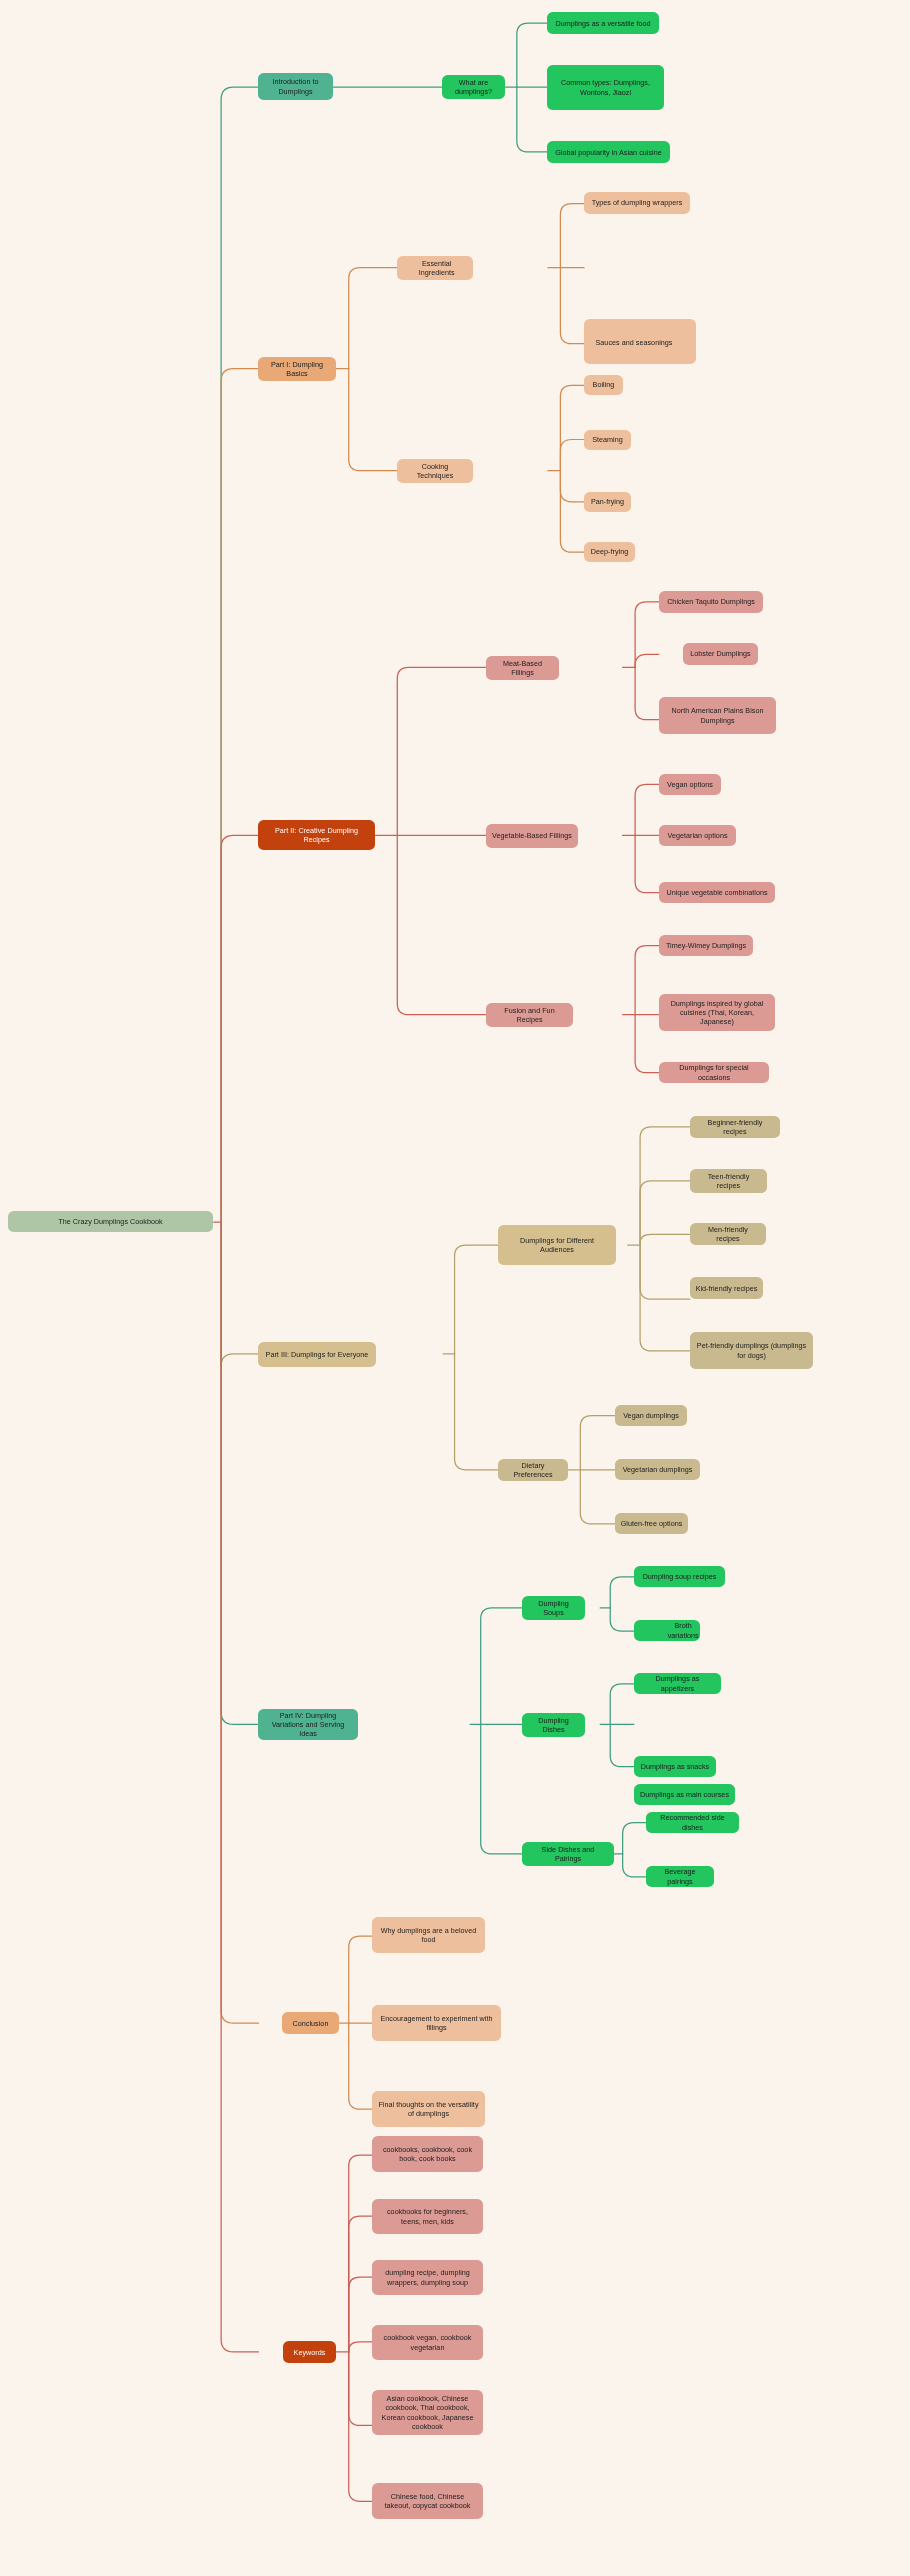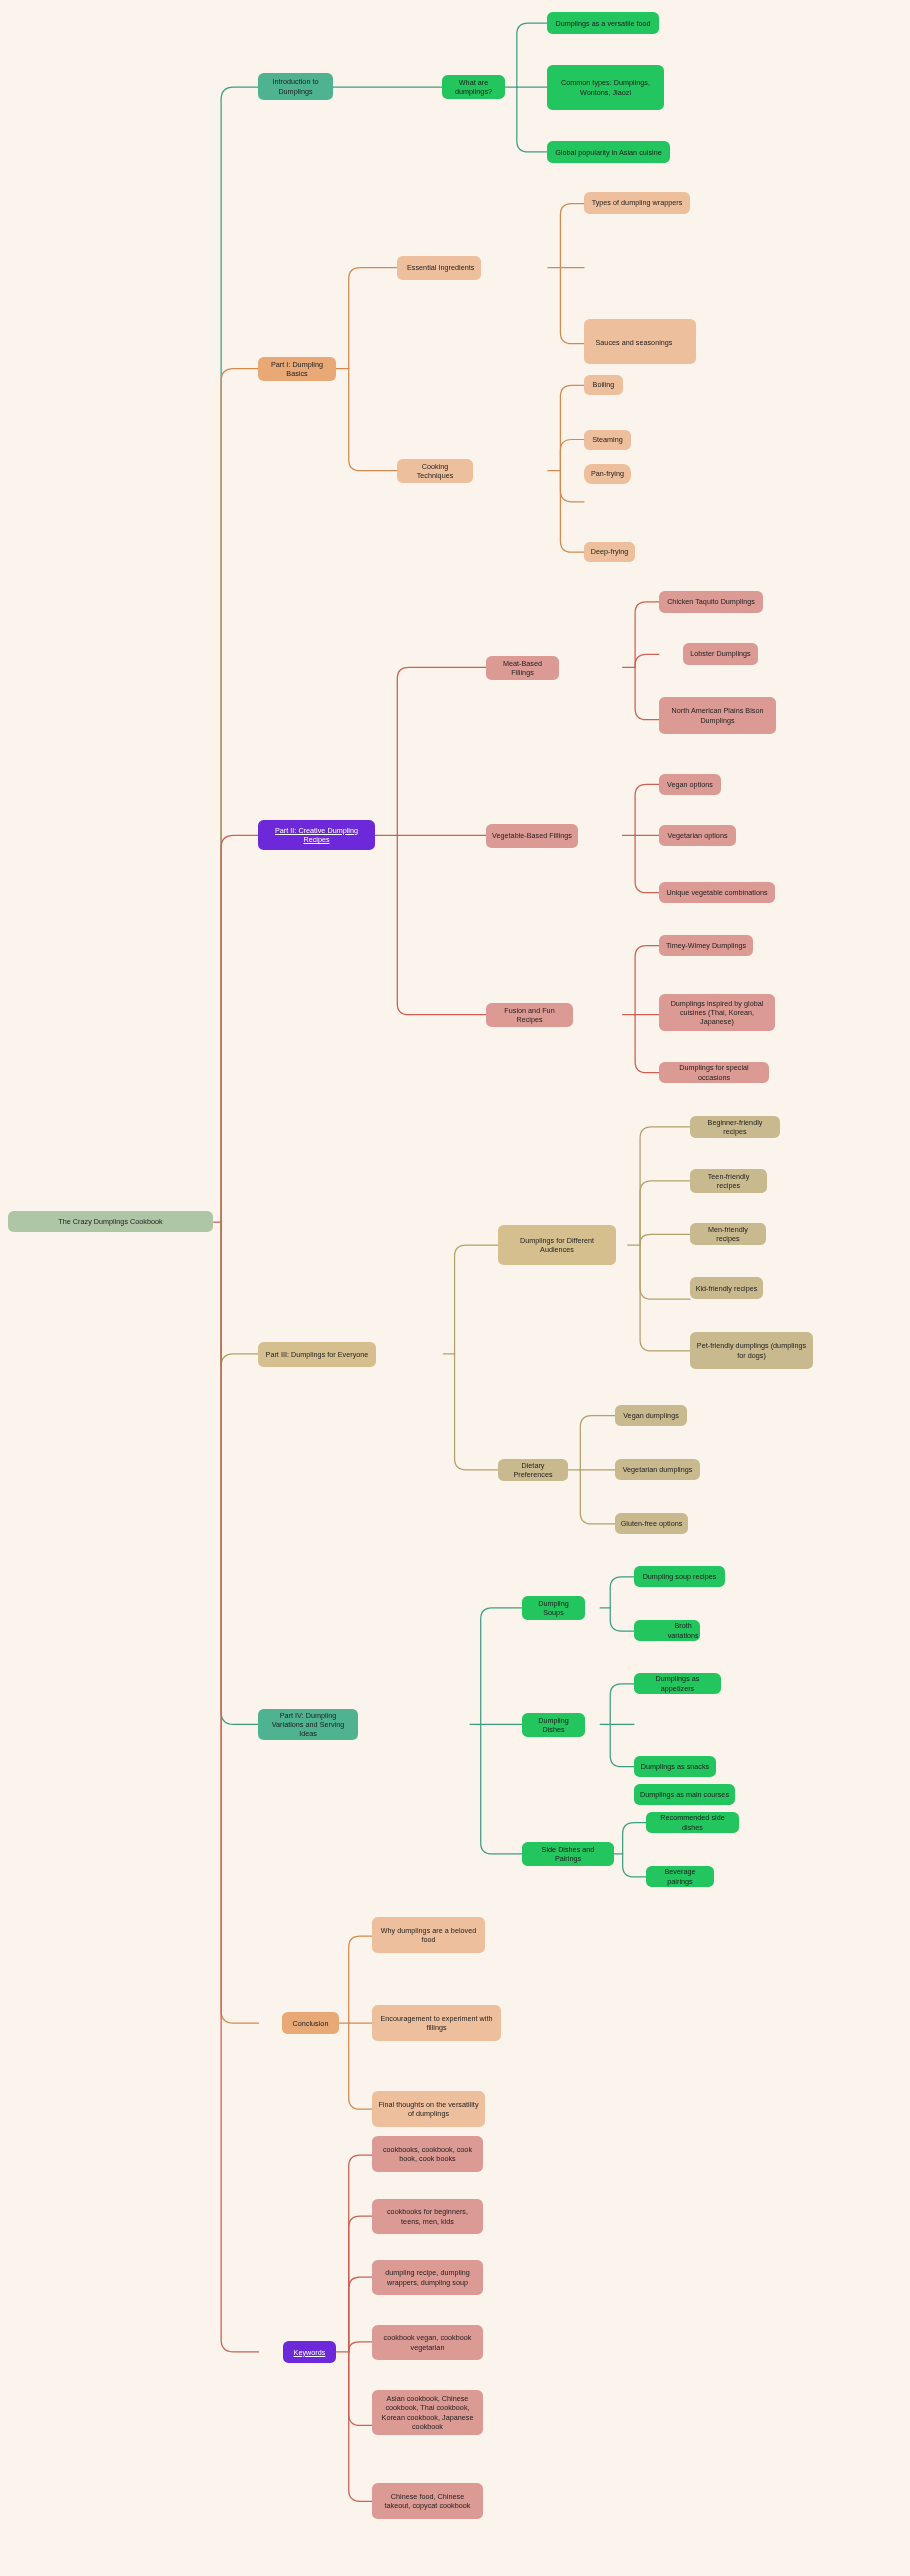--- a/index.html
+++ b/index.html
@@ -35,21 +35,21 @@
     line-height: 1.28;
     padding: 2.5px 5.6px;
     font-size: 7.2px;
     letter-spacing: 0.03px;
   }
   .n-root   { background: #afc6a6; color: #1c1c1c; }
   .n-g1     { background: #4fb392; }
   .n-g2     { background: #22c55e; }
   .n-o1     { background: #e8a977; }
   .n-o2     { background: #eebf9c; }
-  .n-r1     { background: #6d28d9; color: #ffffff; text-decoration: underline; }
+  .n-r1     { background: #c2410c; color: #ffffff; }
   .n-r2     { background: #dc9a94; }
   .n-k1     { background: #d5bf8f; }
   .n-k2     { background: #c9b98e; }
 </style>
 </head>
 <body>
 
 <div id="canvas">
 
 <svg id="edges" viewBox="0 0 1463 4138" xmlns="http://www.w3.org/2000/svg" fill="none" stroke-width="2" stroke-linecap="round">
@@ -162,29 +162,29 @@
 <div class="node n-root" style="left:8px; top:1211px; width:205px; height:21px;">The Crazy Dumplings Cookbook</div>
 
 <div class="node n-g1" style="left:258px; top:73px; width:75px; height:27px; font-size:7.2px;">Introduction to Dumplings</div>
 <div class="node n-g2" style="left:442px; top:75px; width:63px; height:24px;">What are dumplings?</div>
 <div class="node n-g2" style="left:547px; top:12px; width:112px; height:22.4px;">Dumplings as a versatile food</div>
 <div class="node n-g2" style="left:547px; top:65px; width:117px; height:45px;">Common types: Dumplings, Wontons, Jiaozi</div>
 <div class="node n-g2" style="left:547px; top:141px; width:123px; height:22.4px;">Global popularity in Asian cuisine</div>
 
 <div class="node n-o1" style="left:258px; top:357px; width:78px; height:24px;">Part I: Dumpling Basics</div>
 
-<div class="node n-o2" style="left:397px; top:256px; width:84px; height:24px;padding-left:9px;">Essential Ingredients</div>
+<div class="node n-o2" style="left:397px; top:256px; width:76px; height:24px;padding-left:9px;">Essential Ingredients</div>
 <div class="node n-o2" style="left:584px; top:192px; width:106px; height:22px;">Types of dumpling wrappers</div>
 <div class="node n-o2" style="left:584px; top:322px; width:112px; height:45px; top:319px;">Basic fillings (meat, vegetables, etc.)</div>
 <div class="node n-o2" style="left:584px; top:332px; width:100px; height:22px; top:332px;">Sauces and seasonings</div>
 
 <div class="node n-o2" style="left:397px; top:459px; width:76px; height:24px;">Cooking Techniques</div>
 <div class="node n-o2" style="left:584px; top:375px; width:39px; height:20px;">Boiling</div>
 <div class="node n-o2" style="left:584px; top:430px; width:47px; height:20px;">Steaming</div>
-<div class="node n-o2" style="left:584px; top:464px; width:47px; height:20px;border-radius:8px;">Pan-frying</div>
+<div class="node n-o2" style="left:584px; top:492px; width:47px; height:20px;">Pan-frying</div>
 <div class="node n-o2" style="left:584px; top:542px; width:51px; height:20px;">Deep-frying</div>
 
 <div class="node n-r1" style="left:258px; top:820px; width:117px; height:30px;">Part II: Creative Dumpling Recipes</div>
 
 <div class="node n-r2" style="left:486px; top:656px; width:73px; height:24px;">Meat-Based Fillings</div>
 <div class="node n-r2" style="left:659px; top:591px; width:104px; height:22px;">Chicken Taquito Dumplings</div>
 <div class="node n-r2" style="left:659px; top:643px; width:75px; height:22px;margin-left:24px;">Lobster Dumplings</div>
 <div class="node n-r2" style="left:659px; top:697px; width:117px; height:37px;">North American Plains Bison Dumplings</div>
 
 <div class="node n-r2" style="left:486px; top:824px; width:92px; height:24px;">Vegetable-Based Fillings</div>

